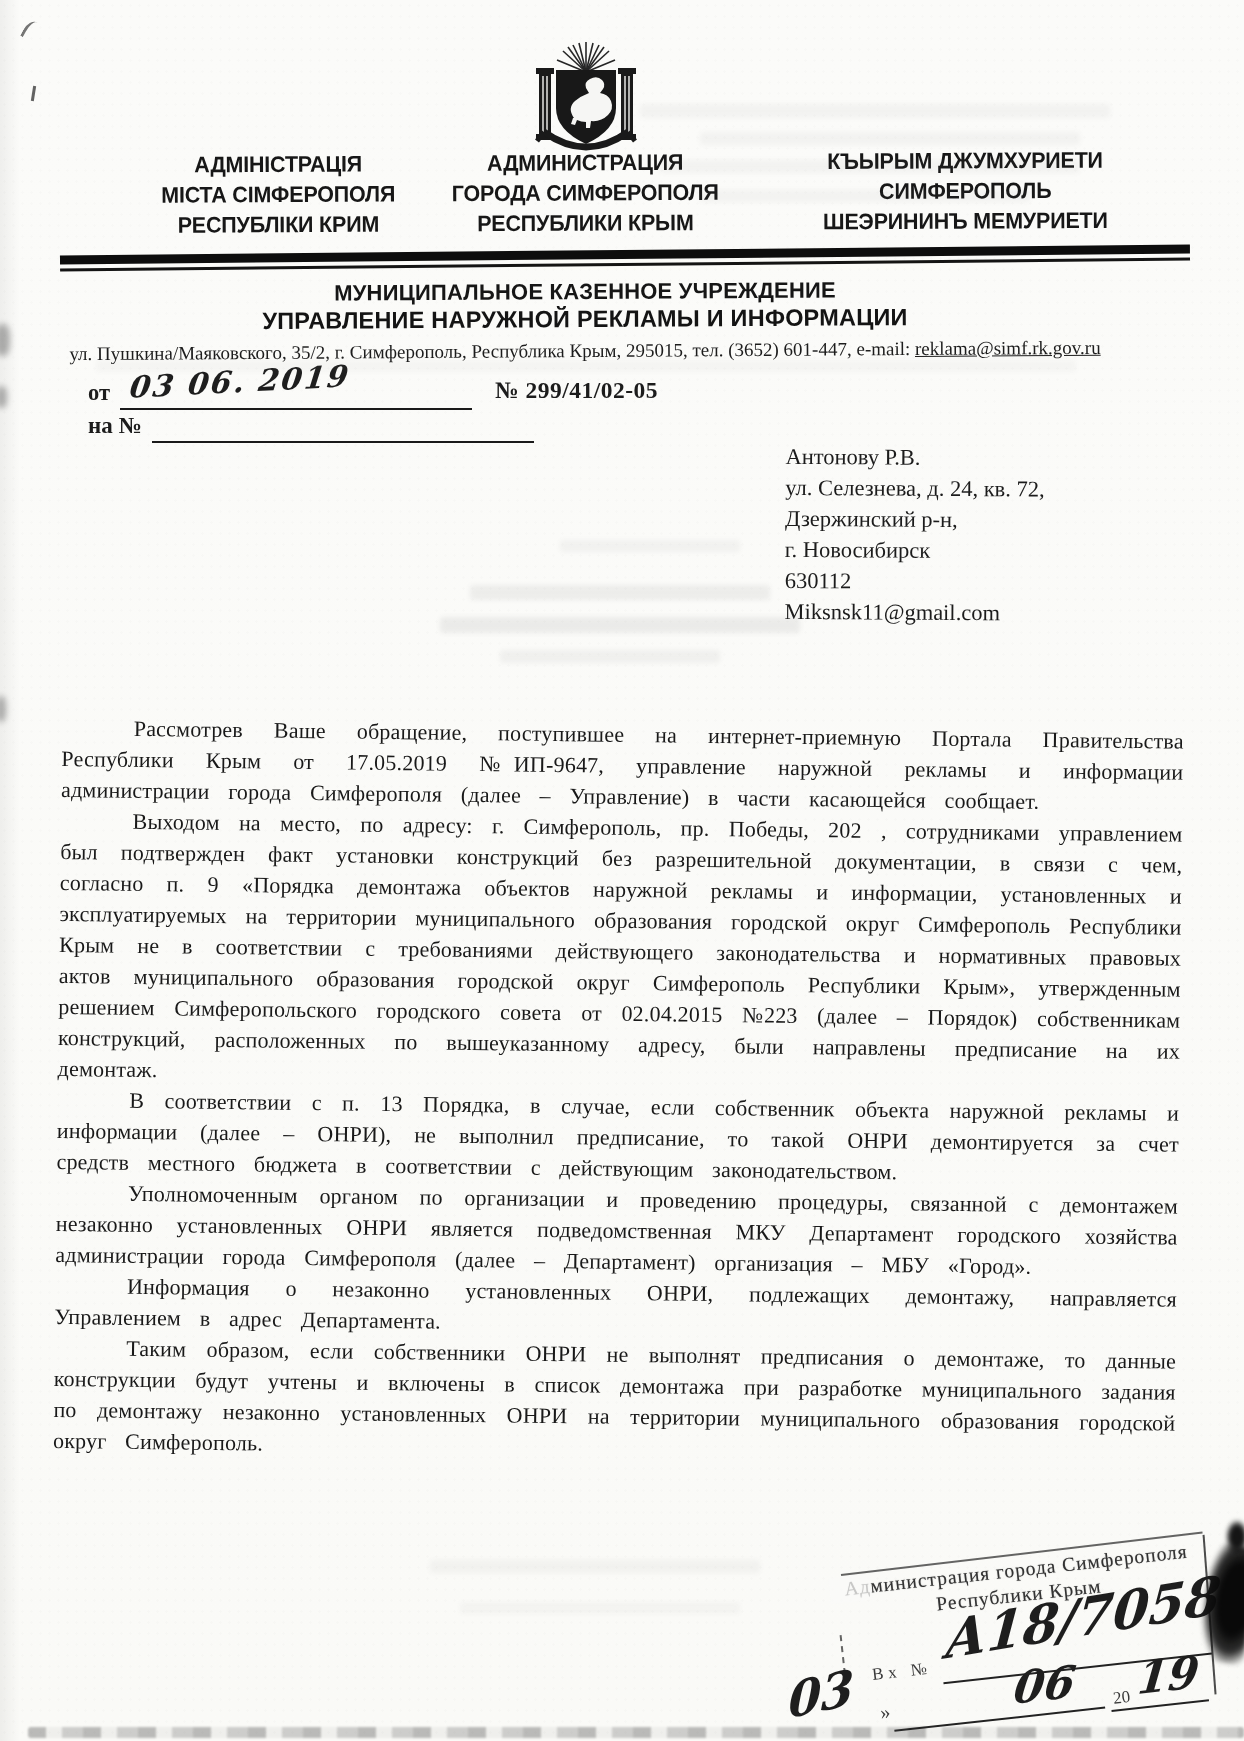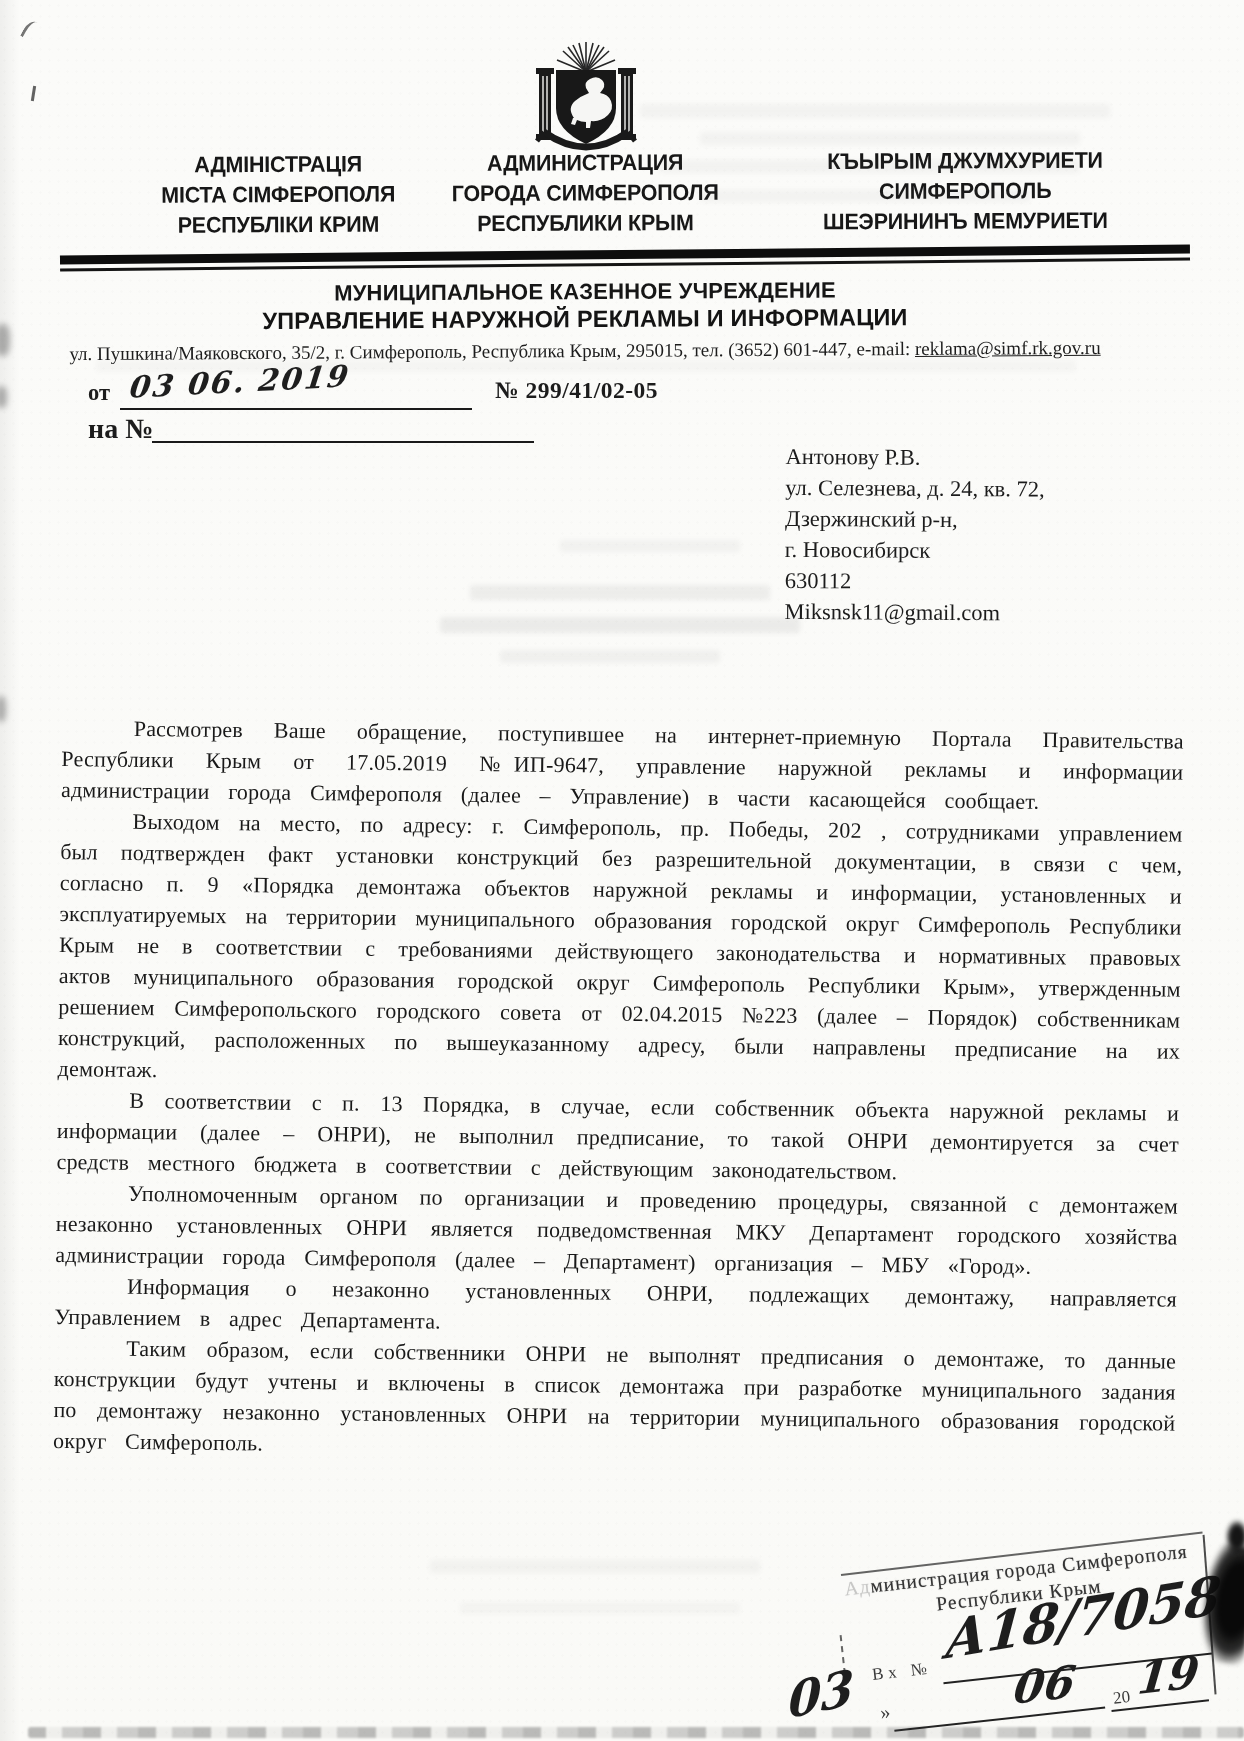--- a/index.html
+++ b/index.html
@@ -54,21 +54,21 @@
 
   
   .refblock { position:absolute; left:0; top:372px; width:780px; height:85px; }
   .ref-from { position:absolute; left:88px; top:8px; font-weight:bold; font-size:22.5px; }
   .hw { font-family:"DejaVu Serif", serif; font-style:italic; font-weight:bold; color:#1e1e1e; }
   .date { position:absolute; left:130px; top:-8px; font-size:30px;
     letter-spacing:2px; transform:rotate(-3deg) skewX(-10deg); white-space:nowrap; }
   .uline { position:absolute; border-bottom:2px solid #1a1a1a; }
   .u-date { left:120px; top:36px; width:352px; }
   .ref-num { position:absolute; left:495px; top:5px; font-weight:bold; font-size:23.5px; letter-spacing:0.5px; }
-  .ref-reply { position:absolute; left:88px; top:41px; font-weight:bold; font-size:28px; }
+  .ref-reply { position:absolute; left:88px; top:41px; font-weight:bold; font-size:23px; }
   .u-reply { left:152px; top:69px; width:382px; }
 
   
   .recipient { position:absolute; left:785px; top:442px; width:350px;
     font-size:22.5px; line-height:31px; transform:rotate(0.35deg); }
 
   
   .bodytext { position:absolute; left:62px; top:712px; width:1122px;
     transform:rotate(0.7deg); transform-origin:0 0;
     font-size:22px; line-height:31px; text-align:justify;

